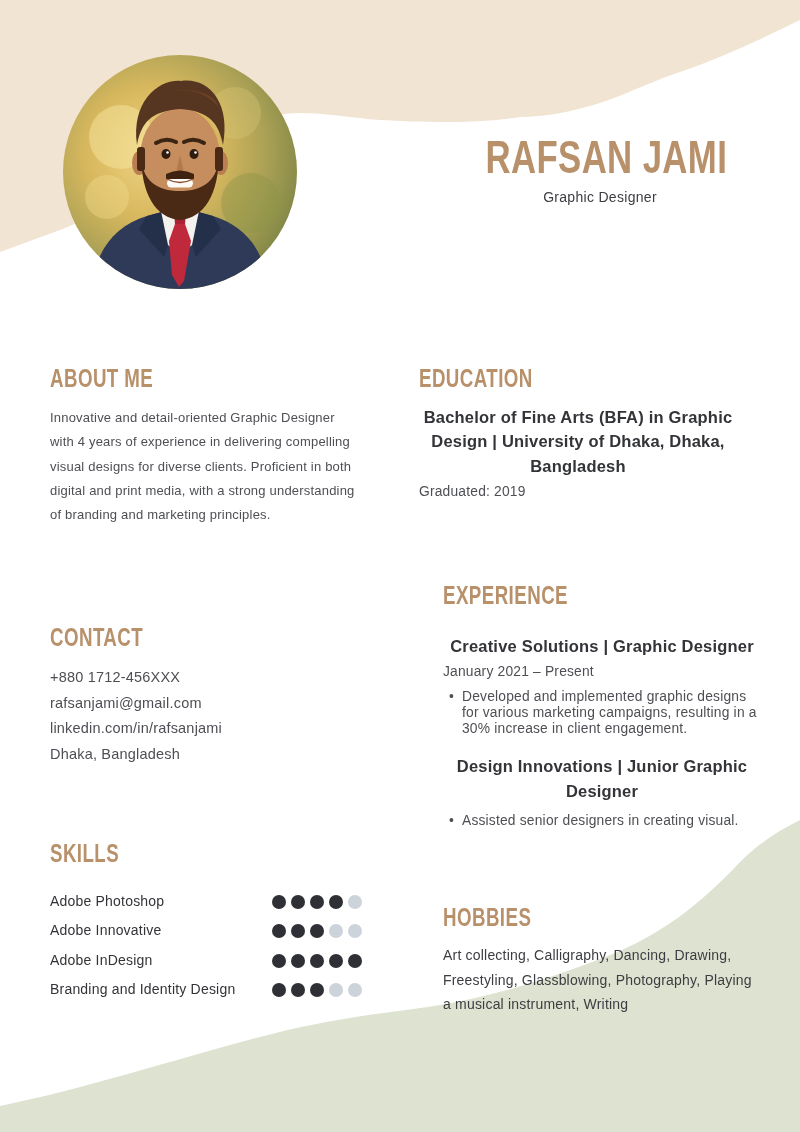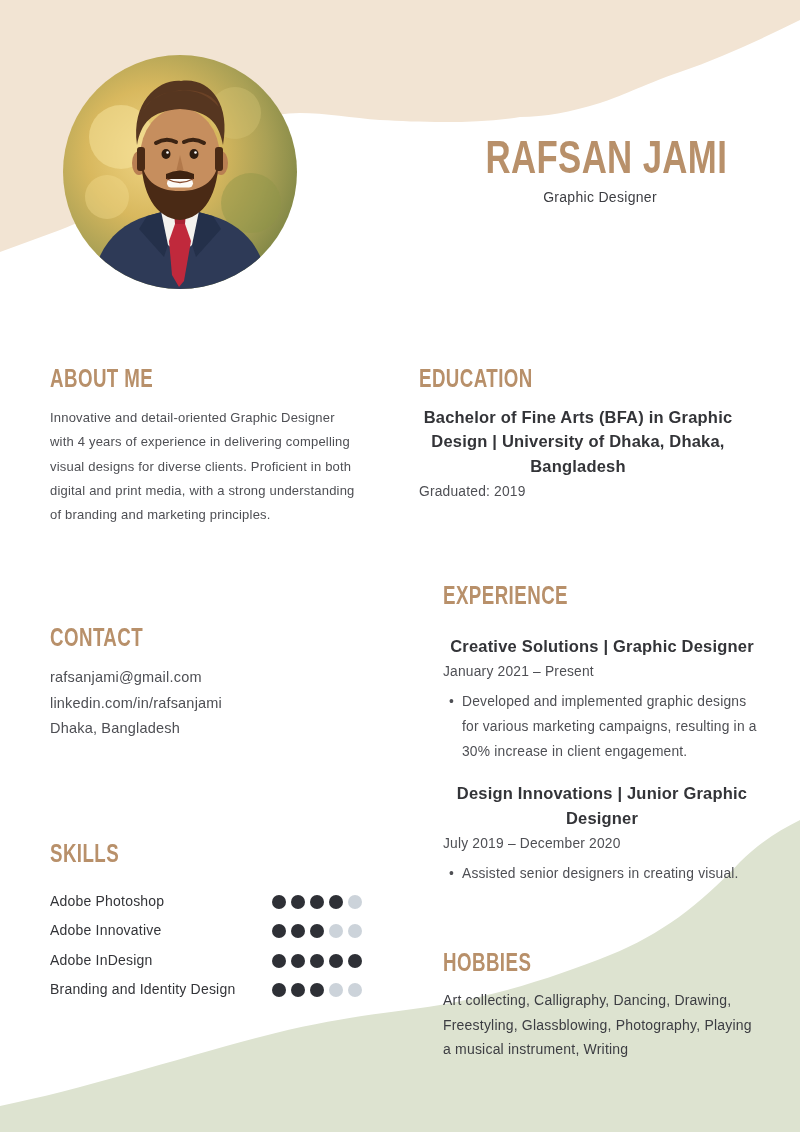--- a/index.html
+++ b/index.html
@@ -40,21 +40,21 @@
   .dot.empty{background:var(--dot-empty);}
 
   .degree,.job-title{
     font-size:16.5px;font-weight:bold;color:var(--text-title);
     line-height:24.4px;letter-spacing:.2px;margin:0;text-align:center;
   }
   .meta-line{font-size:13.8px;color:var(--text-body);letter-spacing:.2px;margin-top:6px;}
   .bullets{margin:10px 0 0 0;padding:0;list-style:none;}
   .bullets li{
     position:relative;padding-left:19px;
-    font-size:13.8px;line-height:25px;color:var(--text-body);letter-spacing:.2px;
+    font-size:13.8px;line-height:16px;color:var(--text-body);letter-spacing:.2px;
   }
   .bullets li::before{
     content:"•";position:absolute;left:6px;top:0;color:var(--text-body);
   }
   .hobby-text{font-size:14px;line-height:24.6px;color:var(--text-dark);letter-spacing:.2px;}
 
   .photo-wrap{position:absolute;left:63px;top:55px;width:234px;height:234px;z-index:1;}
 </style>
 </head>
 <body style="--accent: #b8906a; --text-dark: #3c3d42; --text-title: #333438; --text-body: #4e4f54; --dot-filled: #2e3036; --dot-empty: #ccd3da;">
@@ -141,20 +141,21 @@
   <div class="subtitle">Graphic Designer</div>
 </div>
 
 <section class="layer" style="left:50px;top:365px;width:312px;">
   <h2 class="sec-heading"><span class="cond">ABOUT ME</span></h2>
   <p class="body-text" style="margin:0;">Innovative and detail-oriented Graphic Designer with 4 years of experience in delivering compelling visual designs for diverse clients. Proficient in both digital and print media, with a strong understanding of branding and marketing principles.</p>
 </section>
 
 <section class="layer" style="left:50px;top:624px;width:312px;">
   <h2 class="sec-heading"><span class="cond">CONTACT</span></h2>
+  <div class="contact-line">+880 1712-456XXX</div>
   <div class="contact-line">rafsanjami@gmail.com</div>
   <div class="contact-line">linkedin.com/in/rafsanjami</div>
   <div class="contact-line">Dhaka, Bangladesh</div>
 </section>
 
 <section class="layer" style="left:50px;top:840px;width:312px;">
   <h2 class="sec-heading" style="margin-bottom:13px;text-decoration:underline;"><span class="cond">SKILLS</span></h2>
   <div class="skill-row">
     <span class="skill-label">Adobe Photoshop</span>
     <span class="dots">
@@ -209,23 +210,22 @@
   <div>
     <p class="job-title">Creative Solutions  |  Graphic Designer</p>
     <div class="meta-line">January 2021 – Present</div>
     <ul class="bullets">
       <li>Developed and implemented graphic designs for various marketing campaigns, resulting in a 30% increase in client engagement.</li>
     </ul>
   </div>
 
   <div style="margin-top:17px;">
     <p class="job-title">Design Innovations  |  Junior Graphic Designer</p>
-    <div class="meta-line">July 2019 – December 2020</div>
     <ul class="bullets">
       <li>Assisted senior designers in creating visual.</li>
     </ul>
   </div>
 </section>
 
-<section class="layer" style="left:443px;top:949px;width:312px;">
+<section class="layer" style="left:443px;top:904px;width:312px;">
   <h2 class="sec-heading" style="margin-bottom:13px;"><span class="cond">HOBBIES</span></h2>
   <p class="hobby-text" style="margin:0;">Art collecting, Calligraphy, Dancing, Drawing, Freestyling, Glassblowing, Photography, Playing a musical instrument, Writing</p>
 </section>
 
 </body></html>

